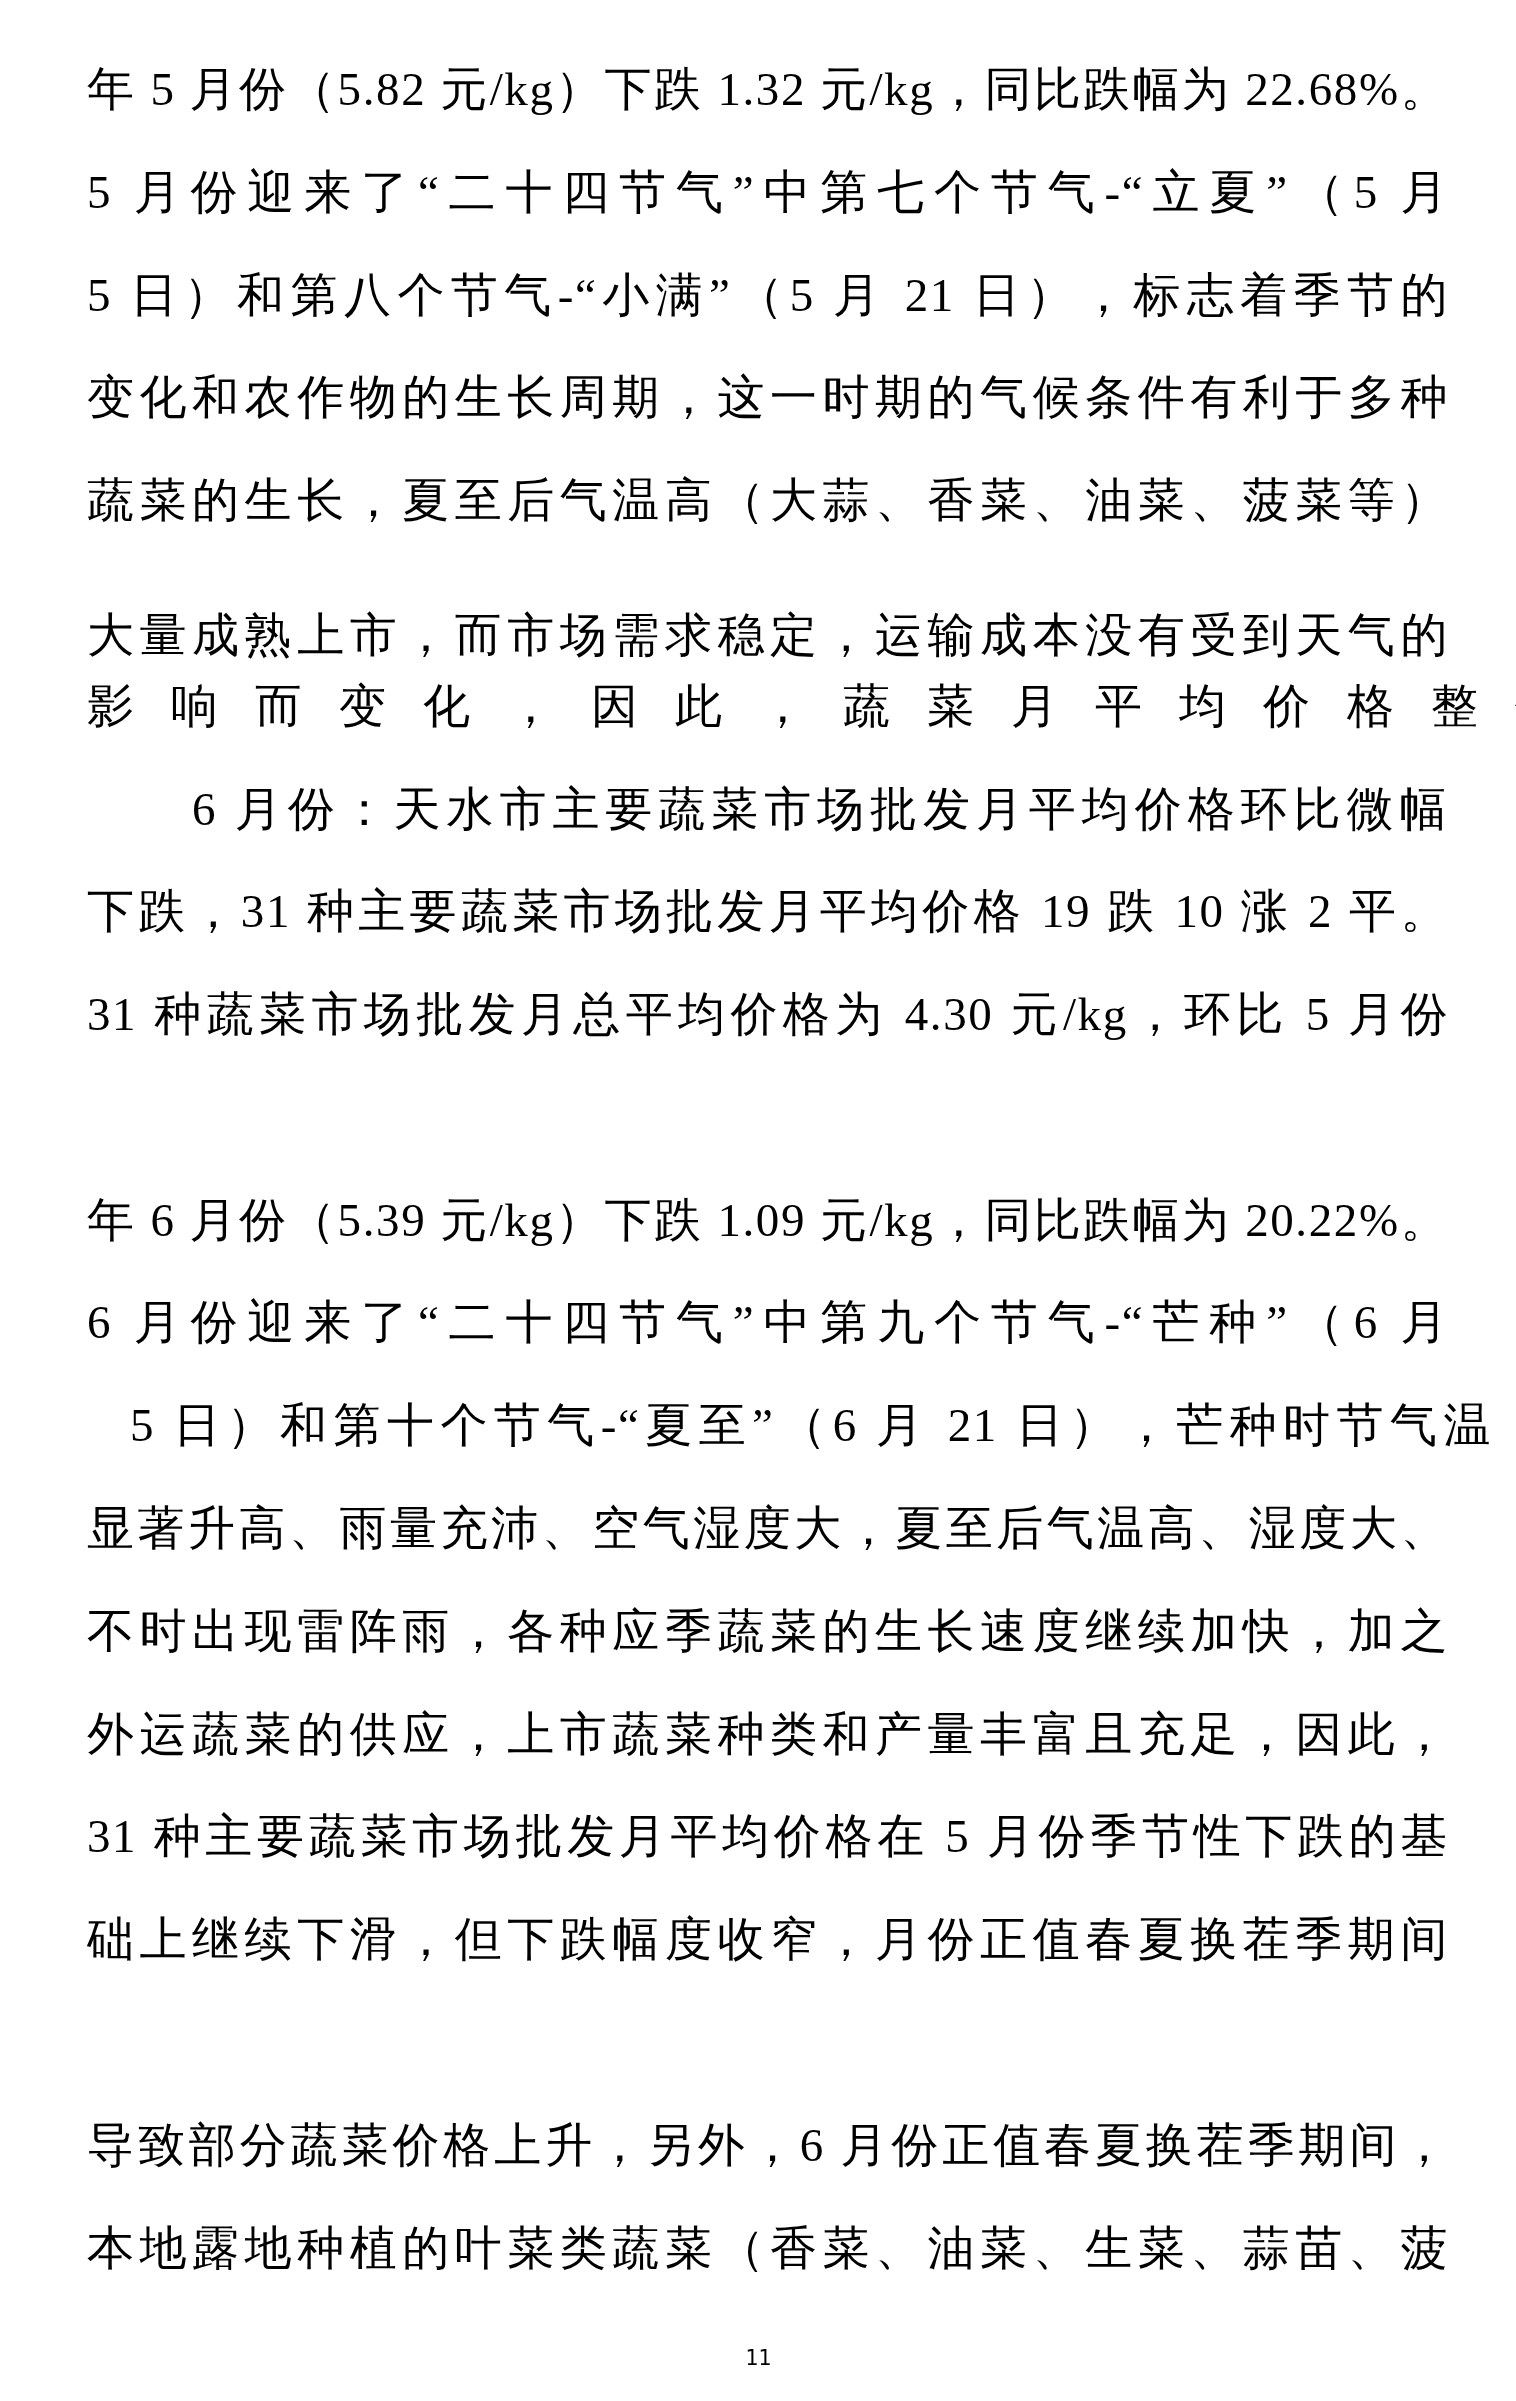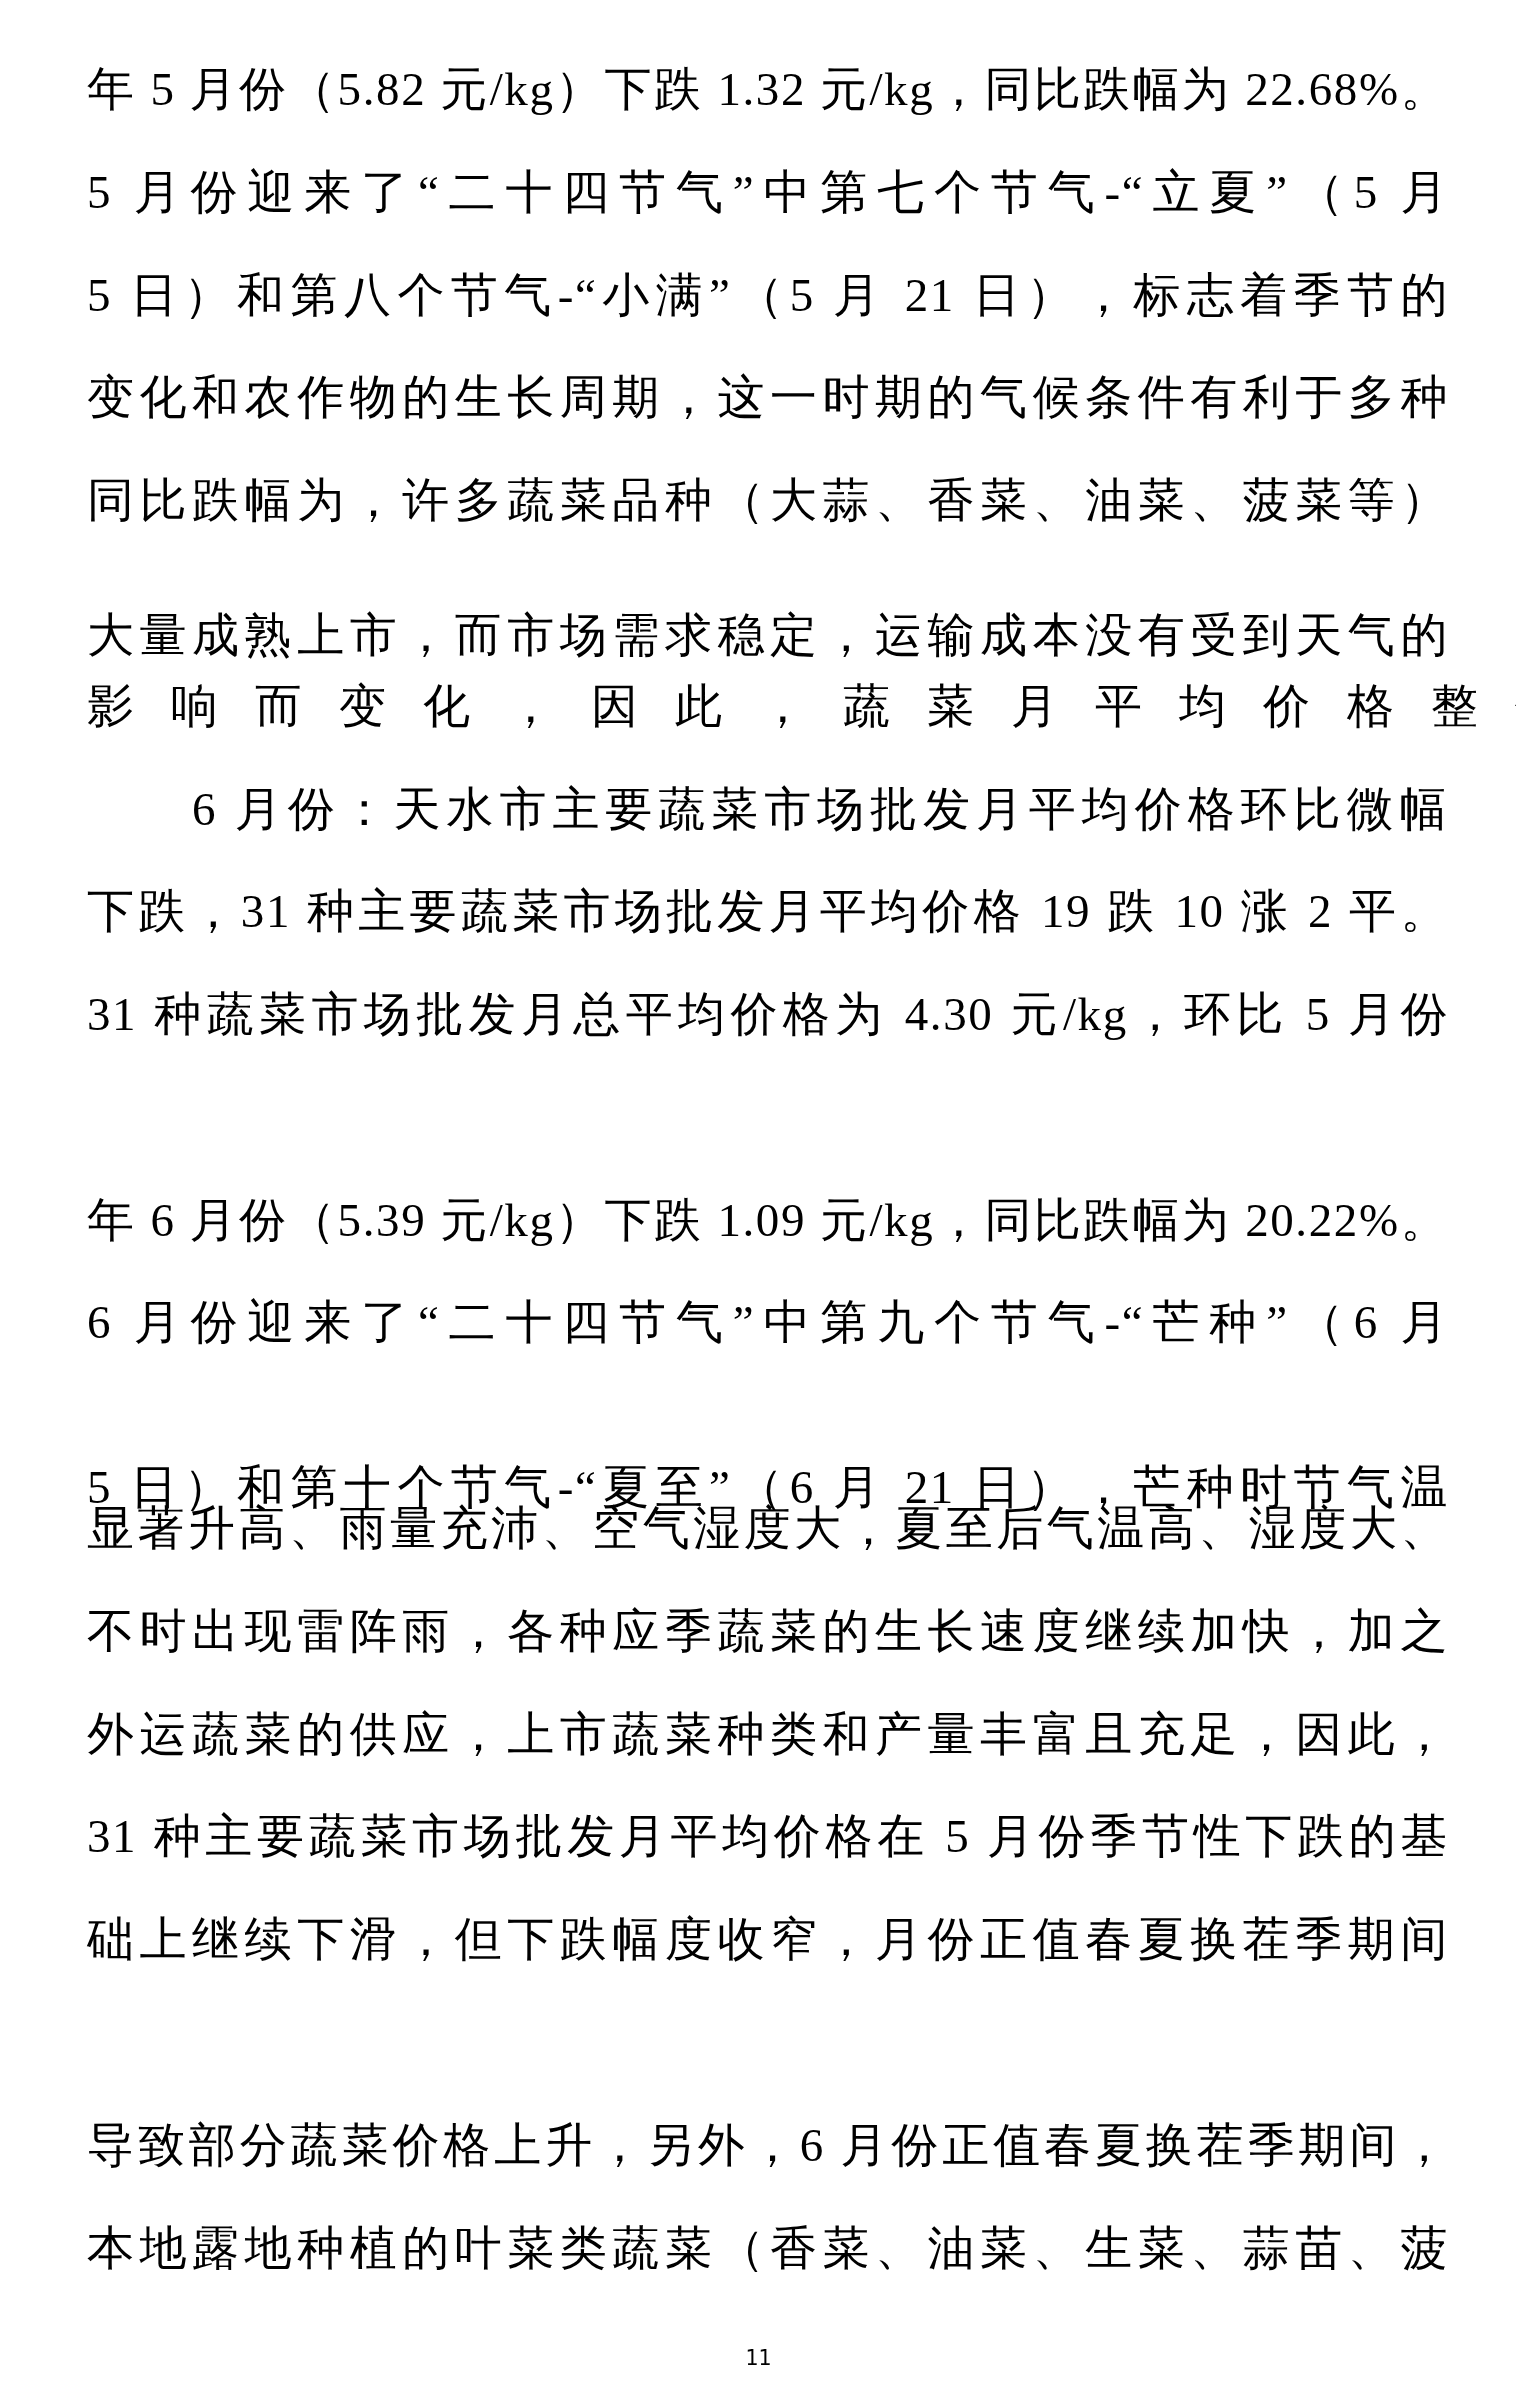--- a/index.html
+++ b/index.html
@@ -58,30 +58,30 @@
   </style>
 </head>
 <body>
 
 <div class="page">
 
   <div class="line" style="top:38px;">年 5 月份（5.82 元/kg）下跌 1.32 元/kg，同比跌幅为 22.68%。</div>
   <div class="line" style="top:141px;">5 月份迎来了“二十四节气”中第七个节气-“立夏”（5 月</div>
   <div class="line" style="top:244px;">5 日）和第八个节气-“小满”（5 月 21 日），标志着季节的</div>
   <div class="line" style="top:346px;">变化和农作物的生长周期，这一时期的气候条件有利于多种</div>
-  <div class="line" style="top:449px;">同比跌幅为，许多蔬菜品种（大蒜、香菜、油菜、菠菜等）</div>
+  <div class="line" style="top:449px;">蔬菜的生长，夏至后气温高（大蒜、香菜、油菜、菠菜等）</div>
   <div class="line" style="top:584px;">大量成熟上市，而市场需求稳定，运输成本没有受到天气的</div>
   <div class="line last" style="top:655px; letter-spacing:37px;">影响而变化，因此，蔬菜月平均价格整体持续下降。</div>
 
   <div class="line indent" style="top:758px;">6 月份：天水市主要蔬菜市场批发月平均价格环比微幅</div>
   <div class="line" style="top:860px;">下跌，31 种主要蔬菜市场批发月平均价格 19 跌 10 涨 2 平。</div>
   <div class="line" style="top:963px;">31 种蔬菜市场批发月总平均价格为 4.30 元/kg，环比 5 月份</div>
   <div class="line" style="top:1169px;">年 6 月份（5.39 元/kg）下跌 1.09 元/kg，同比跌幅为 20.22%。</div>
   <div class="line" style="top:1271px;">6 月份迎来了“二十四节气”中第九个节气-“芒种”（6 月</div>
-  <div class="line" style="top:1436px;">5 日）和第十个节气-“夏至”（6 月 21 日），芒种时节气温</div>
+  <div class="line" style="top:1374px;margin-left:43px;">5 日）和第十个节气-“夏至”（6 月 21 日），芒种时节气温</div>
   <div class="line" style="top:1477px;">显著升高、雨量充沛、空气湿度大，夏至后气温高、湿度大、</div>
   <div class="line" style="top:1580px;">不时出现雷阵雨，各种应季蔬菜的生长速度继续加快，加之</div>
   <div class="line" style="top:1683px;">外运蔬菜的供应，上市蔬菜种类和产量丰富且充足，因此，</div>
   <div class="line" style="top:1785px;">31 种主要蔬菜市场批发月平均价格在 5 月份季节性下跌的基</div>
   <div class="line" style="top:1888px;">础上继续下滑，但下跌幅度收窄，月份正值春夏换茬季期间</div>
   <div class="line" style="top:2094px;">导致部分蔬菜价格上升，另外，6 月份正值春夏换茬季期间，</div>
   <div class="line" style="top:2197px;">本地露地种植的叶菜类蔬菜（香菜、油菜、生菜、蒜苗、菠</div>
 
   <div class="page-number">11</div>
 </div>

